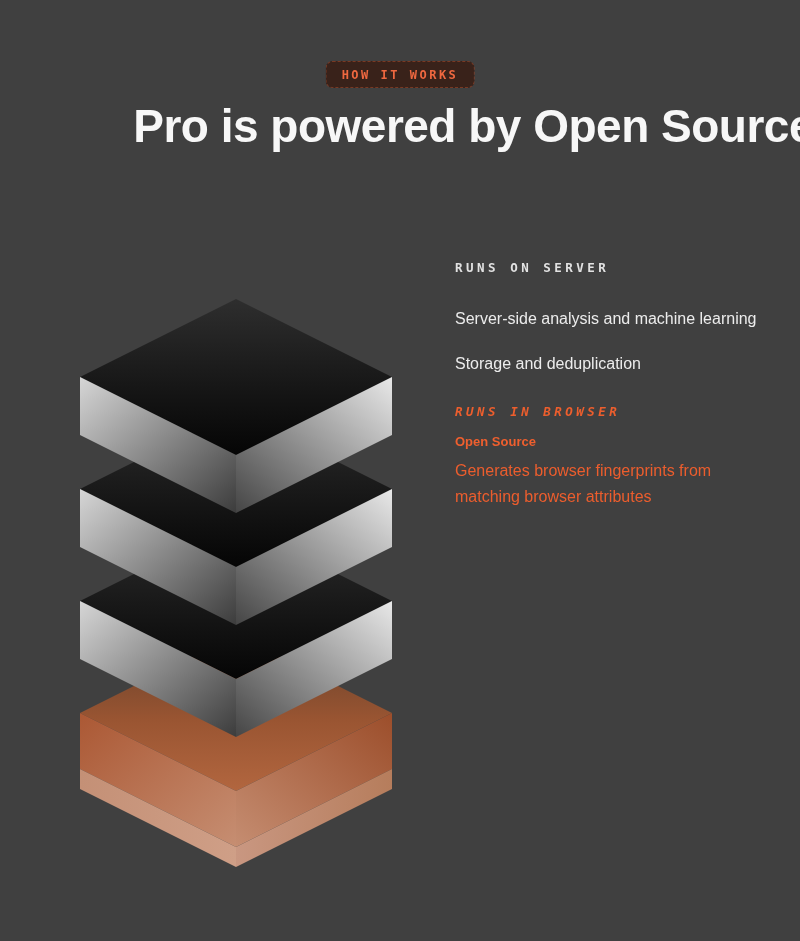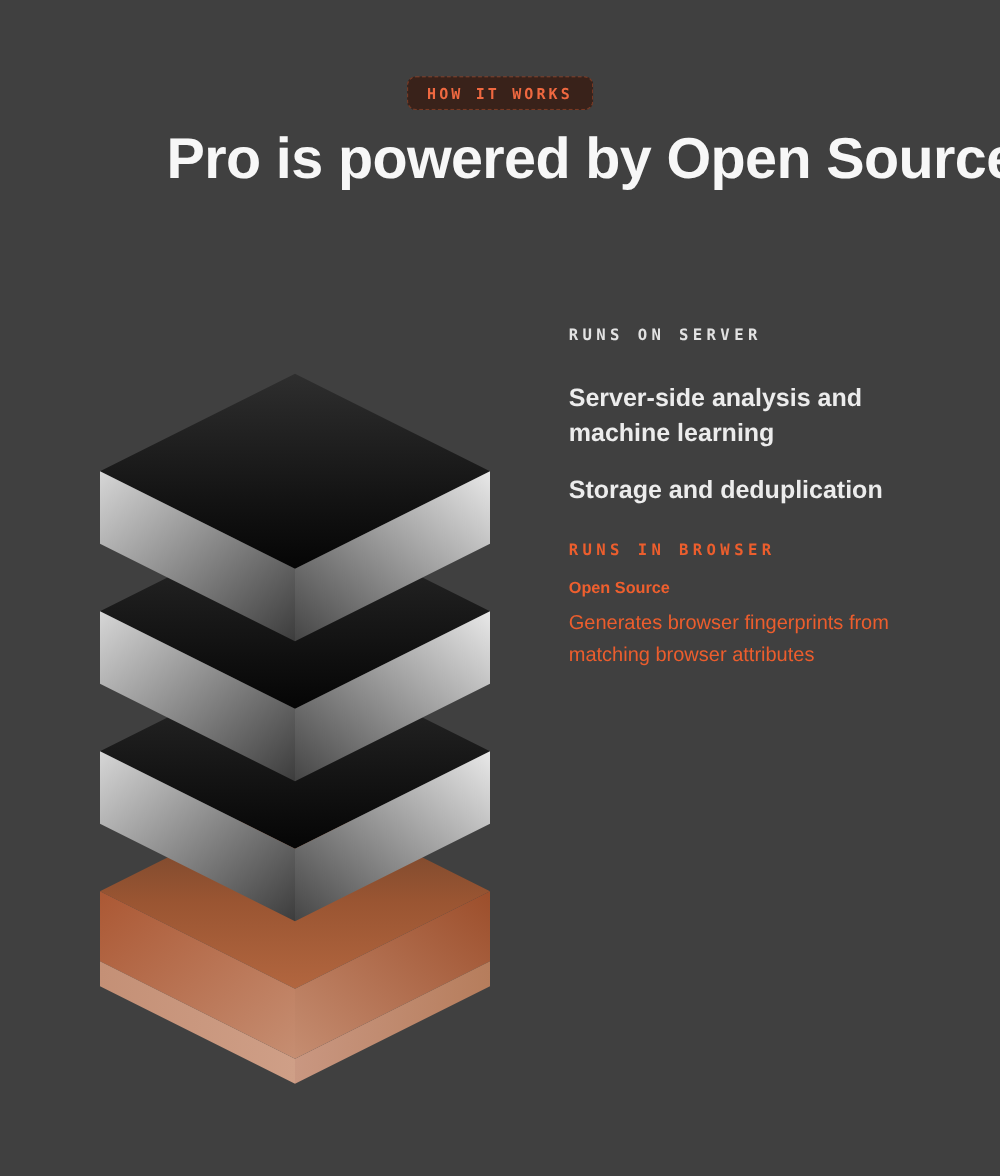--- a/index.html
+++ b/index.html
@@ -81,34 +81,34 @@
     font-weight: bold;
     letter-spacing: 3.5px;
     color: #e2e2e2;
     white-space: nowrap;
   }
   .eyebrow.orange { color: #ed5e2d; }
 
   .feature { margin-top: 30px; }
   .feature + .feature { margin-top: 17px; }
   .feature-title {
-    font-size: 20px;
-    font-weight: bold;
+    font-size: 16px;
+    font-weight: normal;
     line-height: 28px;
     color: #ececec;
   }
   .feature-desc {
     margin-top: 9px;
     font-size: 15.5px;
     line-height: 26px;
     color: #c5c5c5;
   }
 
   .browser-block { margin-top: 15px; }
-  .browser-eyebrow-wrap { margin-top: 26px; }
+  .browser-eyebrow-wrap { margin-top: 26px; font-style: italic; }
   .kicker {
     font-size: 13px;
     font-weight: bold;
     color: #ef5f2e;
   }
   .browser-title {
     margin-top: 3px;
     font-size: 16.5px;
     font-weight: bold;
     line-height: 26px;

